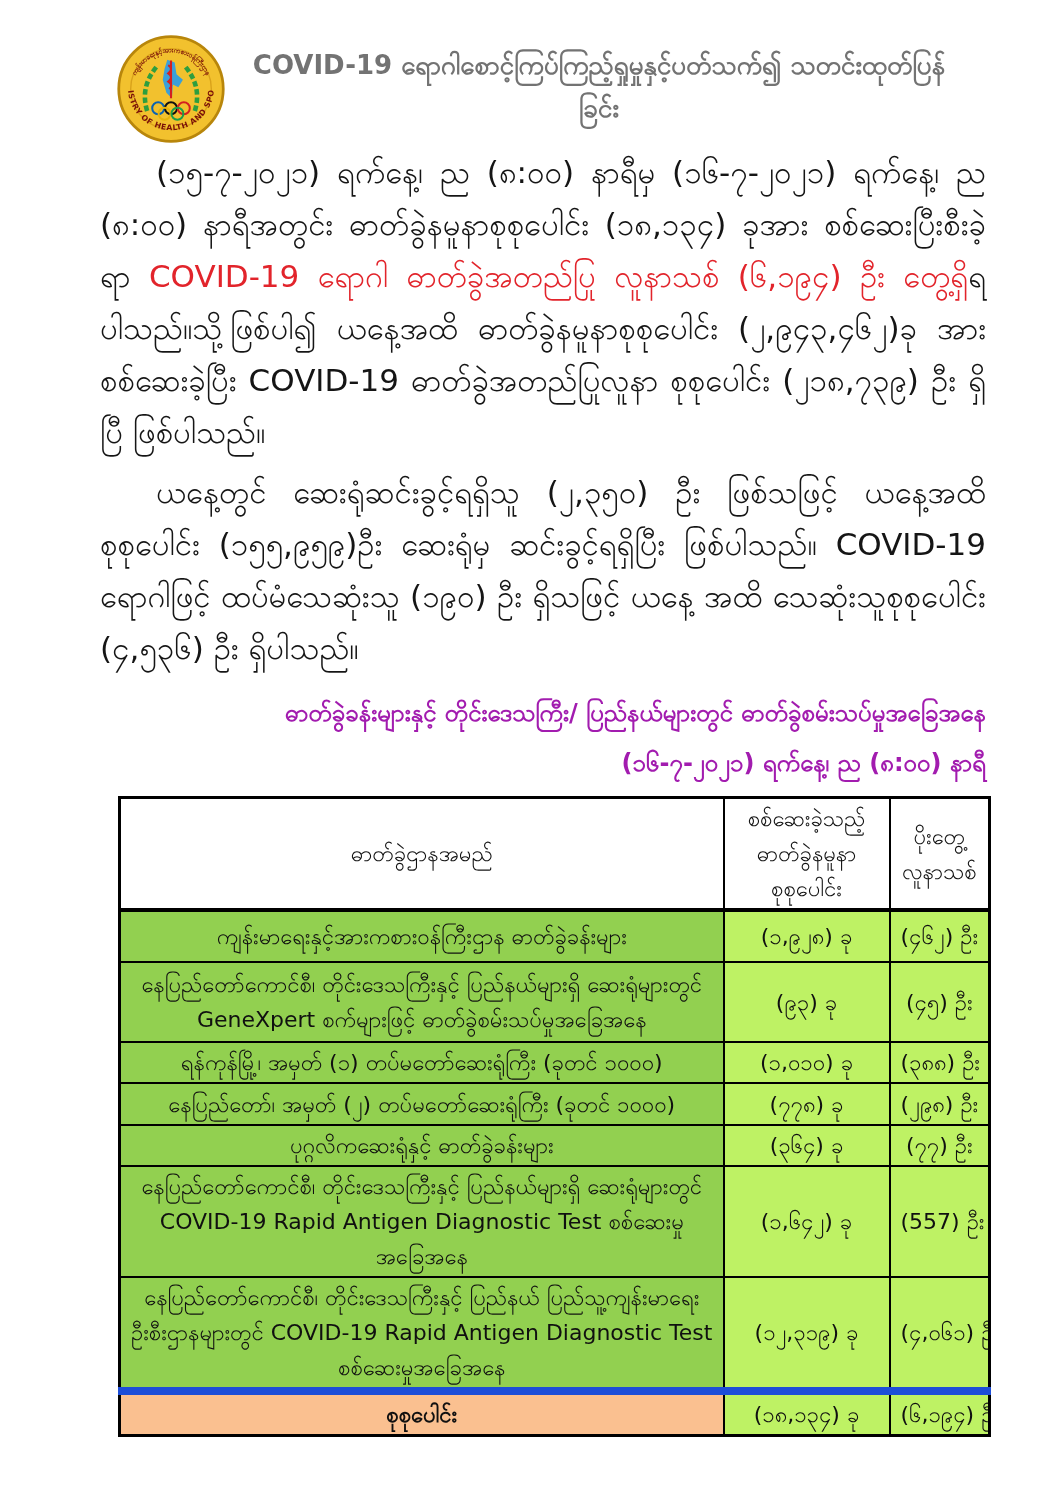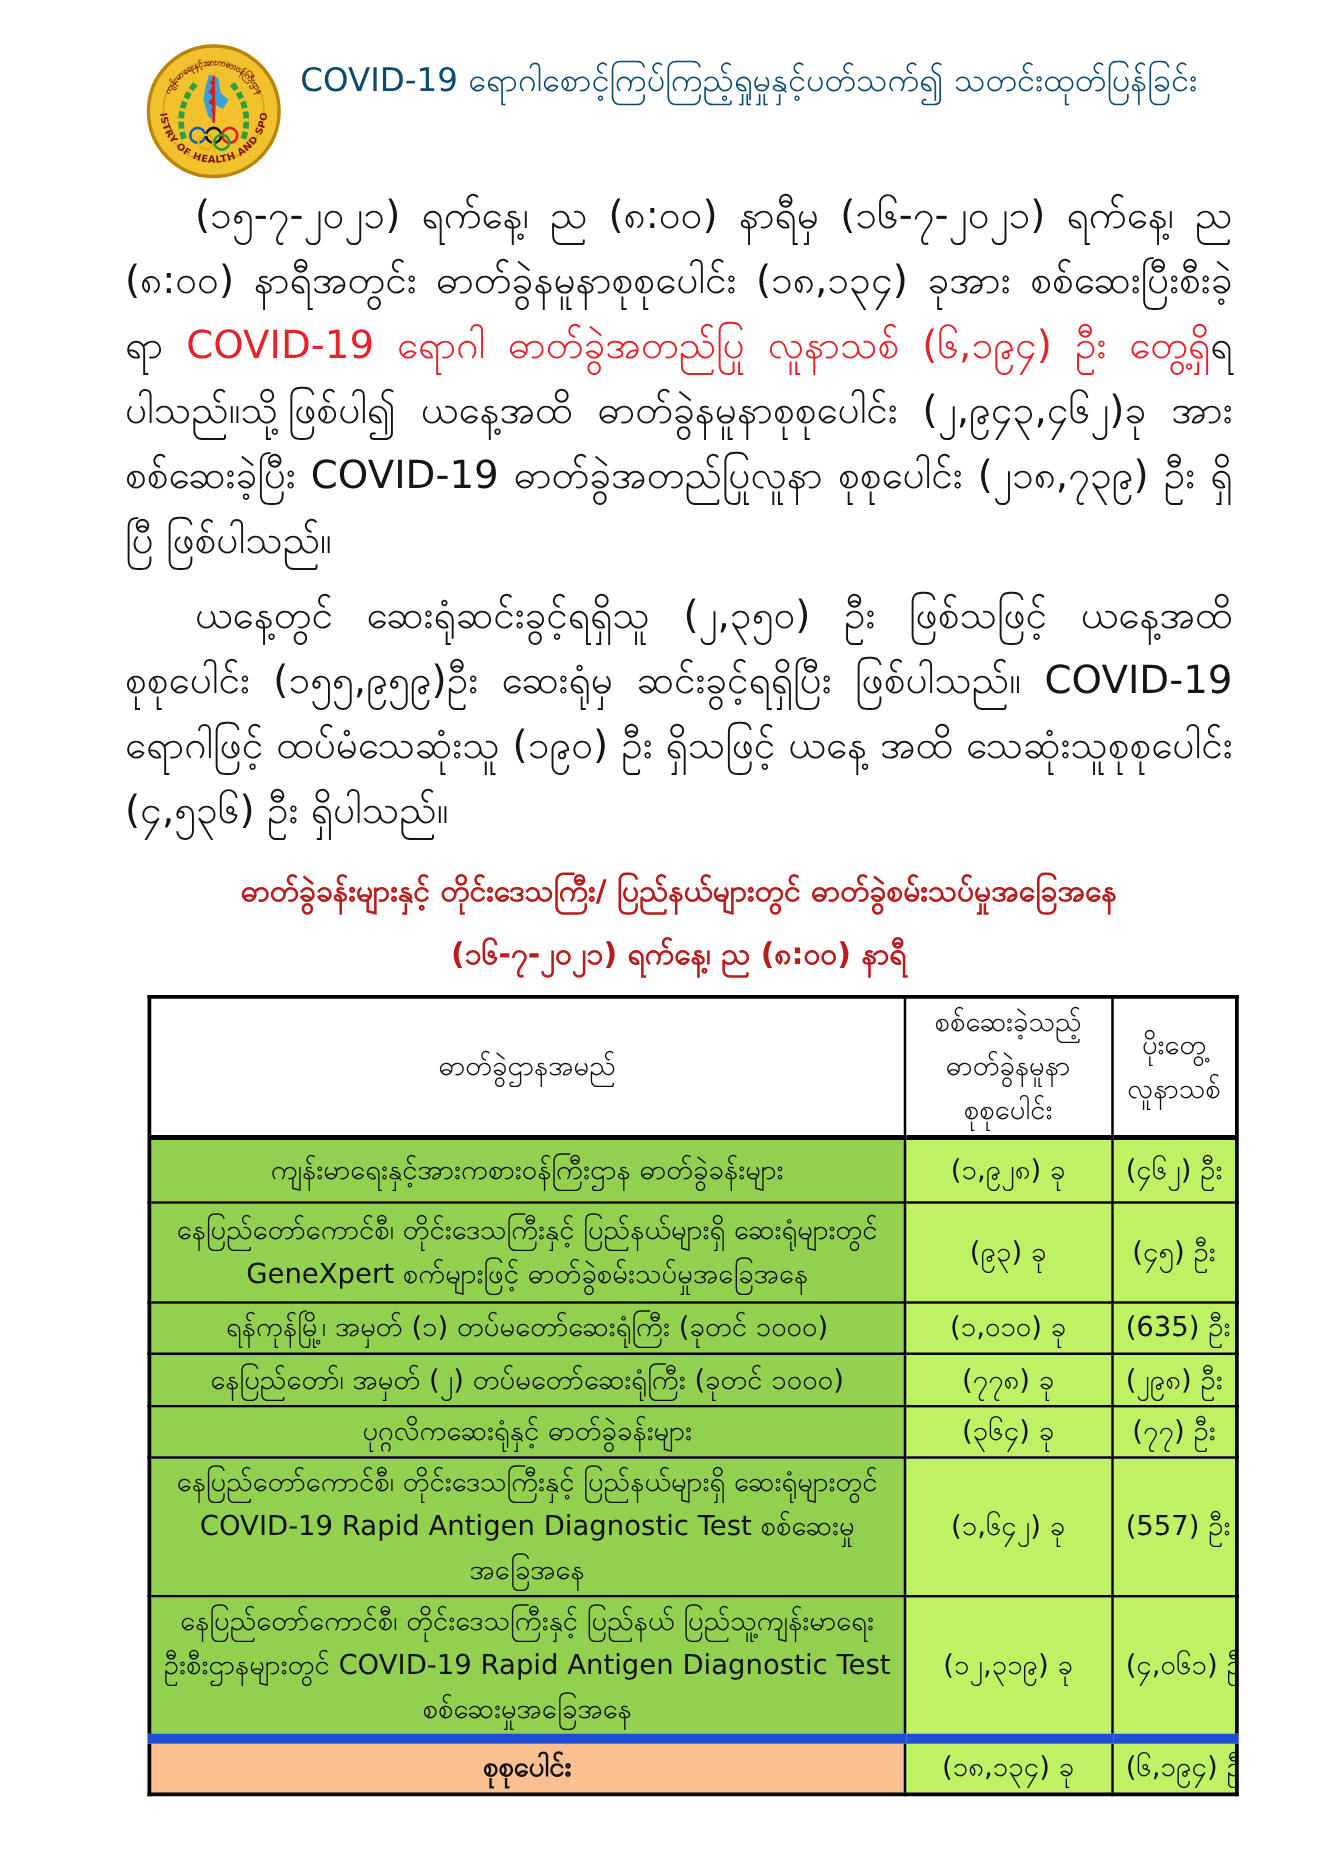--- a/index.html
+++ b/index.html
@@ -7,34 +7,34 @@
     position:relative;
     width:1061px;height:1500px;
     background:#ffffff;
     font-family:"DejaVu Sans","Liberation Sans",sans-serif;
     color:#111;
     overflow:hidden;
   }
   
   .logo-wrap{position:absolute;left:114px;top:34px;width:114px;height:110px;}
   .title-block{position:absolute;left:238px;top:44px;width:722px;text-align:center;}
-  .title-line{font-size:26px;font-weight:normal;line-height:43px;color:#0c4a6e;}
+  .title-line{font-size:26px;font-weight:bold;line-height:43px;color:#737373;}
   
   .content{position:absolute;left:100px;top:146px;width:886px;}
   p.body-par{
     margin:0;
     font-size:31px;line-height:52px;
     text-align:justify;
     text-indent:56px;
     color:#151515;
   }
   p.body-par + p.body-par{margin-top:8px;}
   .red{color:#e2242b;}
   
-  .table-heading{margin:14px 0 0 0;text-align:center;font-weight:bold;font-size:24px;line-height:50px;color:#b91c1c;}
+  .table-heading{margin:14px 0 0 0;text-align:right;font-weight:bold;font-size:24px;line-height:50px;color:#a21caf;}
   
   table.lab-table{
     margin:8px 0 0 18px;
     width:870px;
     border-collapse:collapse;
     border:3px solid #000;
     table-layout:fixed;
   }
   col.c1{width:604px;} col.c2{width:166px;} col.c3{width:100px;}
   .lab-table th,.lab-table td{
@@ -128,21 +128,21 @@
           <td class="num">(၄၆၂) ဦး</td>
         </tr>
         <tr class="row-1">
           <td class="name">နေပြည်တော်ကောင်စီ၊ တိုင်းဒေသကြီးနှင့် ပြည်နယ်များရှိ ဆေးရုံများတွင် GeneXpert စက်များဖြင့် ဓာတ်ခွဲစမ်းသပ်မှုအခြေအနေ</td>
           <td class="num">(၉၃) ခု</td>
           <td class="num">(၄၅) ဦး</td>
         </tr>
         <tr class="row-2">
           <td class="name">ရန်ကုန်မြို့၊ အမှတ် (၁) တပ်မတော်ဆေးရုံကြီး (ခုတင် ၁၀၀၀)</td>
           <td class="num">(၁,၀၁၀) ခု</td>
-          <td class="num">(635) ဦး</td>
+          <td class="num">(၃၈၈) ဦး</td>
         </tr>
         <tr class="row-3">
           <td class="name">နေပြည်တော်၊ အမှတ် (၂) တပ်မတော်ဆေးရုံကြီး (ခုတင် ၁၀၀၀)</td>
           <td class="num">(၇၇၈) ခု</td>
           <td class="num">(၂၉၈) ဦး</td>
         </tr>
         <tr class="row-4">
           <td class="name">ပုဂ္ဂလိကဆေးရုံနှင့် ဓာတ်ခွဲခန်းများ</td>
           <td class="num">(၃၆၄) ခု</td>
           <td class="num">(၇၇) ဦး</td>

